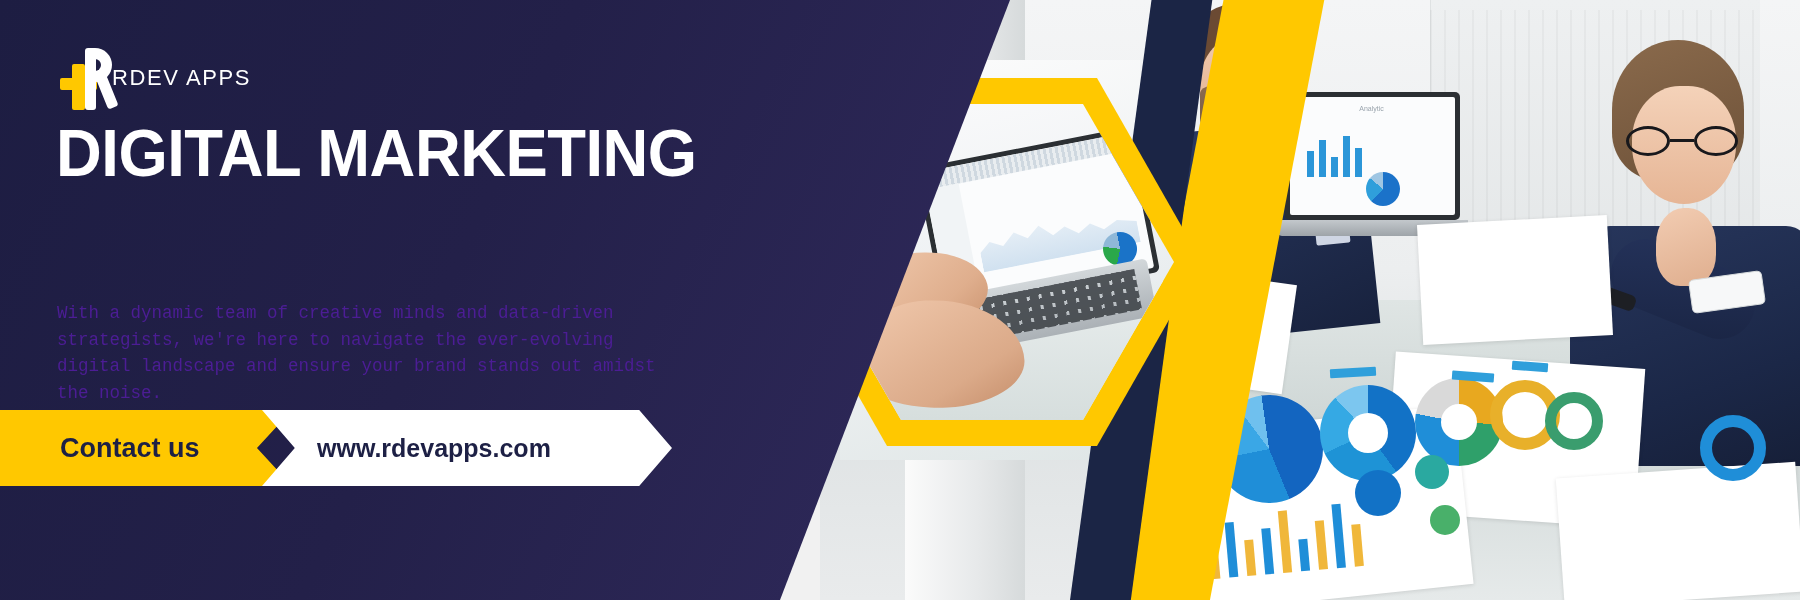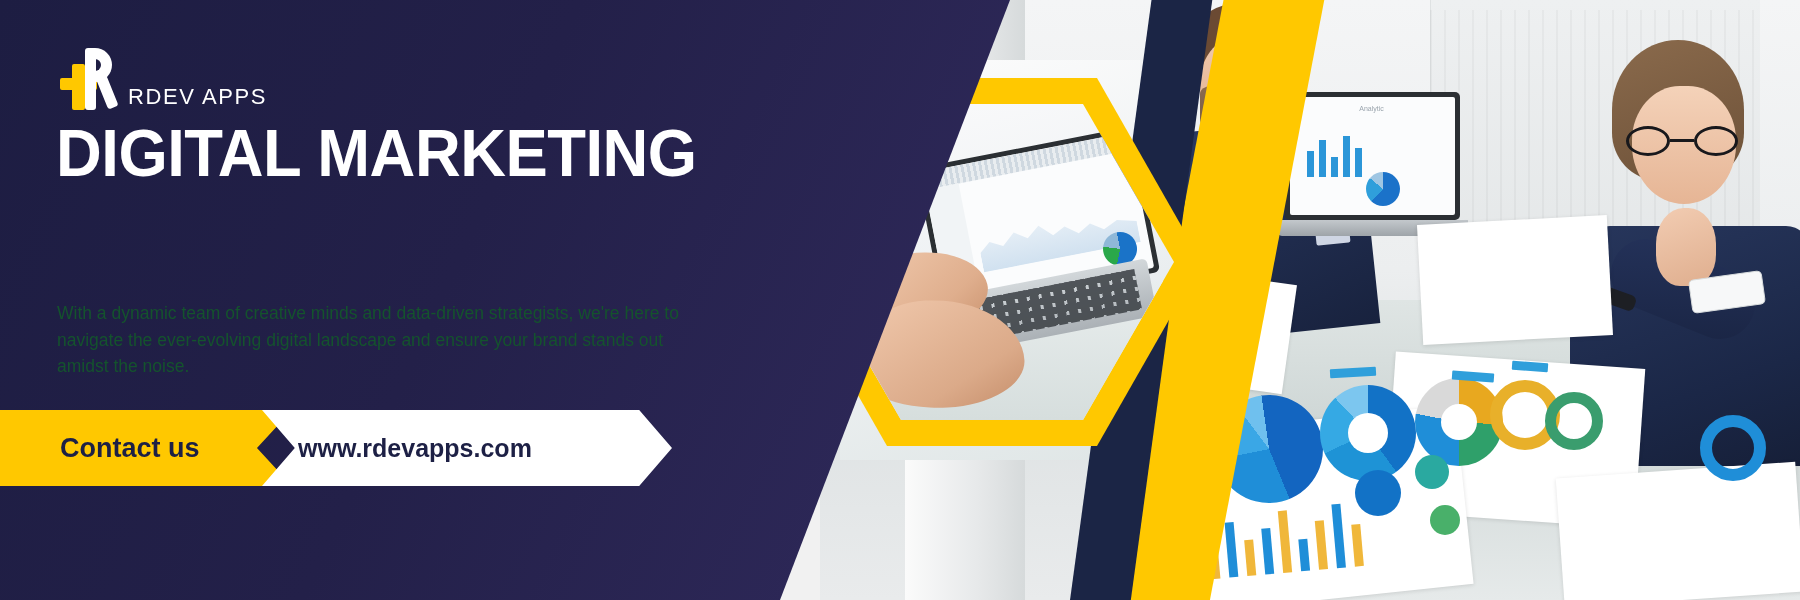--- a/index.html
+++ b/index.html
@@ -219,21 +219,21 @@
                repeating-linear-gradient(180deg,#3a3f44 0 7px, transparent 7px 11px);
     opacity:.85; }
   .hex-photo .hand1 { position:absolute; left:18px; top:150px; width:160px; height:86px;
     background:linear-gradient(150deg,#f3cdb1,#dfae8d 70%,#cb9470); border-radius:46% 54% 42% 58%/58% 58% 42% 42%;
     transform:rotate(-14deg); }
   .hex-photo .hand2 { position:absolute; left:42px; top:196px; width:172px; height:108px;
     background:linear-gradient(150deg,#f1c9ad,#dbaa89 70%,#c68f6c); border-radius:44% 56% 46% 54%/56% 60% 40% 44%;
     transform:rotate(-3deg); }
 
   
-  .logo-row { position:absolute; left:58px; top:46px; display:flex; align-items:flex-end; gap:16px; }
+  .logo-row { position:absolute; left:58px; top:46px; display:flex; align-items:center; }
   .logo-mark { position:relative; width:54px; height:64px; }
   .logo-mark .cross-v { position:absolute; left:14px; top:18px; width:13px; height:46px; background:#FFC800; border-radius:2px; }
   .logo-mark .cross-h { position:absolute; left:2px; top:32px; width:37px; height:12px; background:#FFC800; border-radius:2px; }
   .logo-mark .r-stem { position:absolute; left:27px; top:2px; width:11px; height:62px; background:#ffffff; border-radius:3px; }
   .logo-mark .r-bowl { position:absolute; left:30px; top:2px; width:24px; height:34px;
     border:11px solid #ffffff; border-radius:0 18px 18px 0; border-left:0; box-sizing:border-box; }
   .logo-mark .r-leg { position:absolute; left:38px; top:33px; width:11px; height:33px; background:#ffffff;
     border-radius:3px; transform:rotate(-22deg); transform-origin:top left; }
   .logo-text { color:#ffffff; font-size:22px; letter-spacing:1.6px; font-weight:400; }
 
@@ -241,36 +241,36 @@
   .headline .l1 {
     font-size:66px; line-height:0.96; font-weight:700; color:#ffffff;
     letter-spacing:-0.5px; transform:scaleX(0.96); transform-origin:left center; white-space:nowrap;
   }
   .headline .l2 {
     font-size:66px; line-height:1.02; font-weight:700; color:#FFC800;
     letter-spacing:0.5px; margin-top:6px;
   }
 
   .paragraph { position:absolute; left:57px; top:300px; width:625px;
-    color:#14532d; font-size:17.5px; line-height:1.52; }
+    color:#4c1d95; font-size:17.5px; line-height:1.52;font-family:Liberation Mono, monospace; }
 
   
   .contact-bar { position:absolute; left:0; top:410px; width:672px; height:76px;padding-left:18px; }
   .contact-yellow {
     position:absolute; left:0; top:0; width:292px; height:76px; background:#FFC800;
     clip-path:polygon(0 0, 100% 0, 88% 50%, 100% 100%, 0 100%);
     display:flex; align-items:center;
   }
   .contact-yellow span { margin-left:60px; color:#1d2045; font-size:27px; font-weight:700; }
   .contact-white {
     position:absolute; left:262px; top:0; width:410px; height:76px; background:#ffffff;
     clip-path:polygon(0 0, 92% 0, 100% 50%, 92% 100%, 0 100%, 8% 50%);
     display:flex; align-items:center;
   }
-  .contact-white span { margin-left:36px; color:#1d2045; font-size:25px; font-weight:700; }
+  .contact-white span { margin-left:55px; color:#1d2045; font-size:25px; font-weight:700; }
 </style>
 </head>
 <body>
 
 <div class="banner">
 
   <div class="photo-stage">
     <div class="photo-bg"></div>
     <div class="wall-panel"></div>
     <div class="wall-lines"></div>

